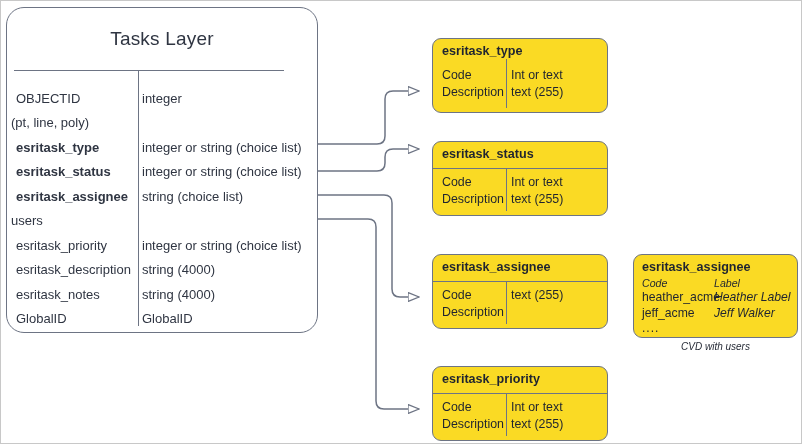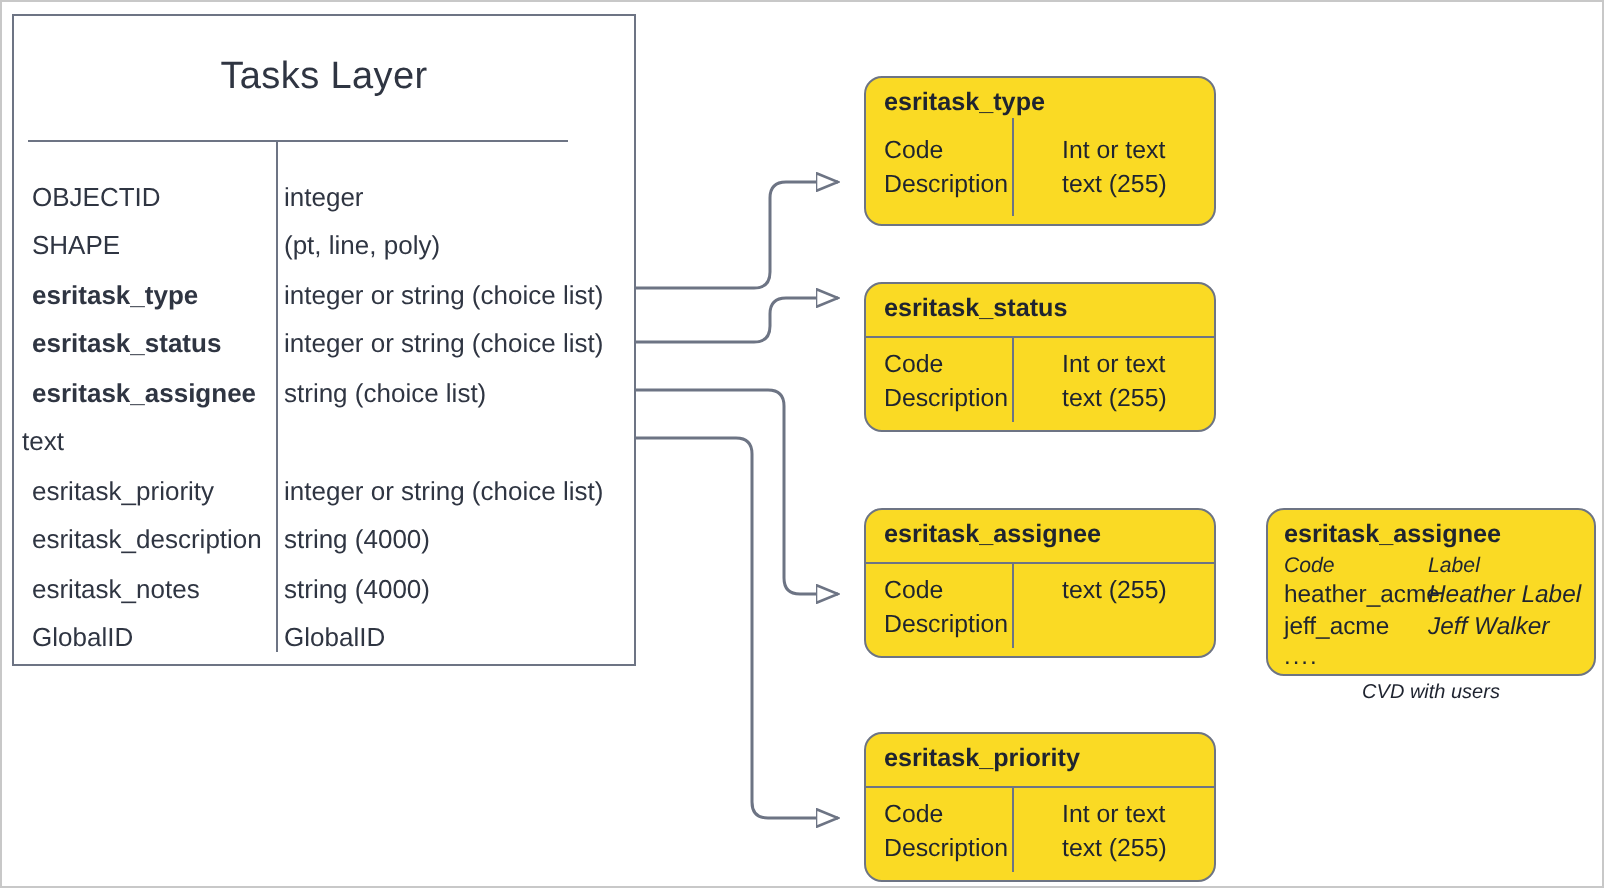--- a/index.html
+++ b/index.html
@@ -28,21 +28,21 @@
     width: 802px;
     height: 444px;
     pointer-events: none;
   }
 
   
   .entity {
     position: absolute;
     background: #ffffff;
     border: 1.6px solid #6d7484;
-    border-radius: 0;
+    border-radius: 18px;
     box-sizing: border-box;
   }
   #tasks-layer {
     left: 5px;
     top: 6px;
     width: 312px;
     height: 326px;
   }
   .entity-title {
     position: absolute;
@@ -142,21 +142,21 @@
     color: #1f2430;
     line-height: 16.5px;
   }
   .domain-col-left {
     width: 73px;
     padding-left: 9px;
     box-sizing: border-box;
   }
   .domain-col-right {
     flex: 1;
-    padding-left: 25px;
+    padding-left: 5px;
     box-sizing: border-box;
   }
 
   #box-type     { left: 431px; top: 37px;  width: 176px; height: 75px; }
   #box-status   { left: 431px; top: 140px; width: 176px; height: 75px; }
   #box-assignee { left: 431px; top: 253px; width: 176px; height: 75px; }
   #box-priority { left: 431px; top: 365px; width: 176px; height: 75px; }
   #box-type .domain-vrule { top: 20px; }
   #box-type .domain-cols  { top: 28px; }
   #box-assignee .domain-vrule { left: 73px; }
@@ -235,37 +235,36 @@
     <div class="entity-title">Tasks Layer</div>
     <div class="entity-hrule"></div>
     <div class="entity-vrule"></div>
 
     <div class="field-rows">
       <div class="field-row">
         <span class="field-name">OBJECTID</span>
         <span class="field-type">integer</span>
       </div>
       <div class="field-row">
-        <span class="field-name">SHAPE</span>
         <span class="field-type">(pt, line, poly)</span>
       </div>
       <div class="field-row bold">
         <span class="field-name">esritask_type</span>
         <span class="field-type">integer or string (choice list)</span>
       </div>
       <div class="field-row bold">
         <span class="field-name">esritask_status</span>
         <span class="field-type">integer or string (choice list)</span>
       </div>
       <div class="field-row bold">
         <span class="field-name">esritask_assignee</span>
         <span class="field-type">string (choice list)</span>
       </div>
       <div class="field-row">
-        <span class="field-type">text</span>
+        <span class="field-type">users</span>
       </div>
       <div class="field-row">
         <span class="field-name">esritask_priority</span>
         <span class="field-type">integer or string (choice list)</span>
       </div>
       <div class="field-row">
         <span class="field-name">esritask_description</span>
         <span class="field-type">string (4000)</span>
       </div>
       <div class="field-row">

